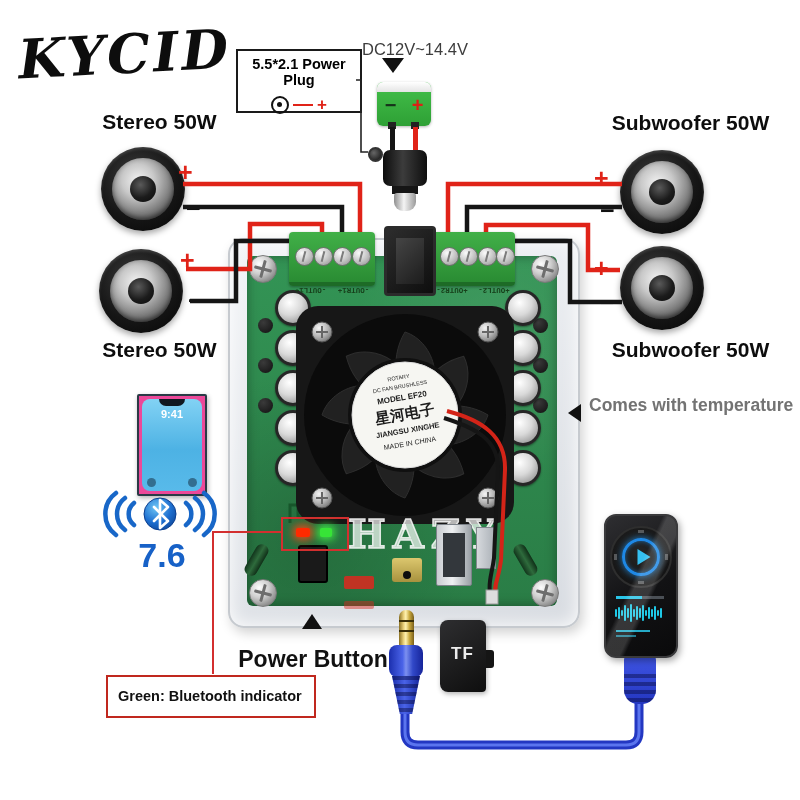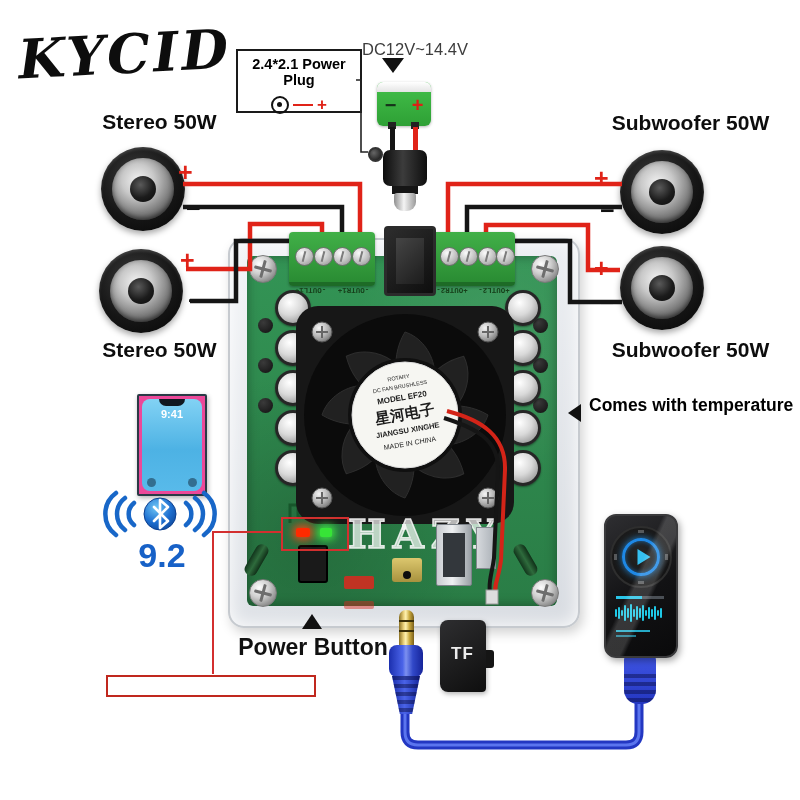--- a/index.html
+++ b/index.html
@@ -1,19 +1,19 @@
 <!DOCTYPE html>
 <html><head>
 <meta charset="utf-8">
 <style>
   html,body{margin:0;padding:0;background:#fff;}
   #stage{position:relative;width:800px;height:800px;background:#fff;overflow:hidden;
          font-family:"Liberation Sans",sans-serif;}
   .abs{position:absolute;}
-  .lbl{font-weight:bold;color:#111;}
+  .lbl{font-weight:bold;color:#111;margin-top:12px;}
   
   .logo{font-family:"DejaVu Serif",serif;font-style:italic;font-weight:bold;font-size:54px;
         color:#0d0d0d;transform:rotate(-3deg);letter-spacing:3px;}
   
   .plugbox{width:122px;height:60px;border:2px solid #1a1a1a;background:#fff;text-align:center;}
   .plugbox .t{font-size:14.5px;font-weight:bold;margin-top:5px;}
   .iconrow{display:flex;align-items:center;justify-content:center;gap:4px;margin-top:7px;}
   .plugicon{width:14px;height:14px;border:2.5px solid #111;border-radius:50%;position:relative;}
   .plugicon::after{content:"";position:absolute;left:4px;top:4px;width:5px;height:5px;border-radius:50%;background:#111;}
   .redline{width:20px;height:2.5px;background:#e02318;}
@@ -88,21 +88,21 @@
   .redglow{background:rgba(220,40,30,.85);border-radius:2px;filter:blur(.7px);}
   .standoff{width:13px;height:34px;border-radius:6px;background:linear-gradient(90deg,#12351c,#2e6b3c 50%,#102f18);}
   
   .phone{width:66px;height:98px;border-radius:2px;background:#ec4899;border:2px solid #2a3a46;box-shadow:1px 2px 5px rgba(0,0,0,.3);}
   .phone .scr{position:absolute;inset:3px;border-radius:8px;background:linear-gradient(180deg,#82d2f4,#4db2e4 55%,#58baea);}
   .phone .notch{position:absolute;left:50%;top:3px;transform:translateX(-50%);width:26px;height:7px;background:#101820;border-radius:0 0 7px 7px;}
   .phone .time{position:absolute;left:0;right:0;top:12px;text-align:center;color:#fff;font-size:11px;font-weight:bold;}
   .phone .dot{position:absolute;bottom:7px;width:9px;height:9px;border-radius:50%;background:rgba(15,35,55,.5);}
   .btver{font-size:34px;font-weight:900;color:#1761c7;text-align:center;}
   
-  .note{font-size:17.5px;font-weight:bold;color:#000000;line-height:21px;}
+  .note{font-size:17.5px;font-weight:bold;color:#737373;line-height:21px;}
   .redinfobox{width:186px;border:2.5px solid #c0281e;background:#fff;padding:9px 10px;
     font-size:14.5px;font-weight:bold;color:#111;line-height:21px;white-space:nowrap;}
   
   .mp3{width:70px;height:140px;border-radius:12px;border:2px solid #3a3a3c;
     background:linear-gradient(150deg,#2e2e31,#121214 55%,#0a0a0b);box-shadow:2px 3px 7px rgba(0,0,0,.35);}
   .mp3::after{content:"";position:absolute;inset:0;border-radius:10px;
     background:linear-gradient(115deg,rgba(255,255,255,0) 42%,rgba(255,255,255,.16) 46%,rgba(255,255,255,.16) 58%,rgba(255,255,255,0) 62%);}
   .pad{position:absolute;left:50%;top:10px;transform:translateX(-50%);width:58px;height:58px;border-radius:50%;
     background:radial-gradient(circle at 45% 40%,#242424,#101010);border:2px solid #2e2e2e;}
   .padtick{position:absolute;background:#585858;}
@@ -131,21 +131,21 @@
   .tftext{color:#ececec;font-size:17px;font-weight:bold;letter-spacing:1px;}
 </style>
 </head>
 <body>
 
 <div id="stage">
 
   <div class="abs logo" style="left:18px;top:22px;">KYCID</div>
 
   <div class="abs plugbox" style="left:236px;top:49px;">
-    <div class="t">2.4*2.1 Power Plug</div>
+    <div class="t">5.5*2.1 Power Plug</div>
     <div class="iconrow">
       <div class="plugicon"></div>
       <div class="redline"></div>
       <span class="redplus">+</span>
     </div>
   </div>
 
   <div class="abs" style="left:362px;top:40px;font-size:16.5px;color:#3d3d3d;">DC12V~14.4V</div>
   <div class="abs tri-down" style="left:382px;top:58px;"></div>
 
@@ -356,24 +356,25 @@
       <path d="M36,19 A14,14 0 0 0 36,41"></path>
         <path d="M27,14 A20,20 0 0 0 27,46"></path>
         <path d="M18,9 A26,26 0 0 0 18,51"></path>
       <path d="M88,19 A14,14 0 0 1 88,41"></path>
         <path d="M97,14 A20,20 0 0 1 97,46"></path>
         <path d="M106,9 A26,26 0 0 1 106,51"></path>
     </g>
     <circle cx="62" cy="30" r="16" fill="url(#btg)" stroke="#0d3f8f"></circle>
     <polyline points="56,23 70,37 62,44 62,16 70,23 56,37" fill="none" stroke="#fff" stroke-width="2.6" stroke-linejoin="round" stroke-linecap="round"></polyline>
   </svg>
-  <div class="abs btver" style="left:120px;top:536px;width:84px;z-index:4;">9.2</div>
+  <div class="abs btver" style="left:120px;top:536px;width:84px;z-index:4;">7.6</div>
 
   <div class="abs tri-left" style="left:568px;top:404px;z-index:9;"></div>
   <div class="abs note" style="left:589px;top:395px;width:205px;z-index:9;">
     <div>Comes with temperature</div>
   </div>
   <div class="abs tri-up" style="left:302px;top:614px;z-index:9;"></div>
   <div class="abs lbl" style="left:228px;top:634px;width:170px;text-align:center;font-size:23px;z-index:9;">Power Button</div>
   <div class="abs redinfobox" style="left:106px;top:675px;z-index:9;">
+    <div>Green: Bluetooth indicator</div>
   </div>
 
 </div>
 
 </body></html>

